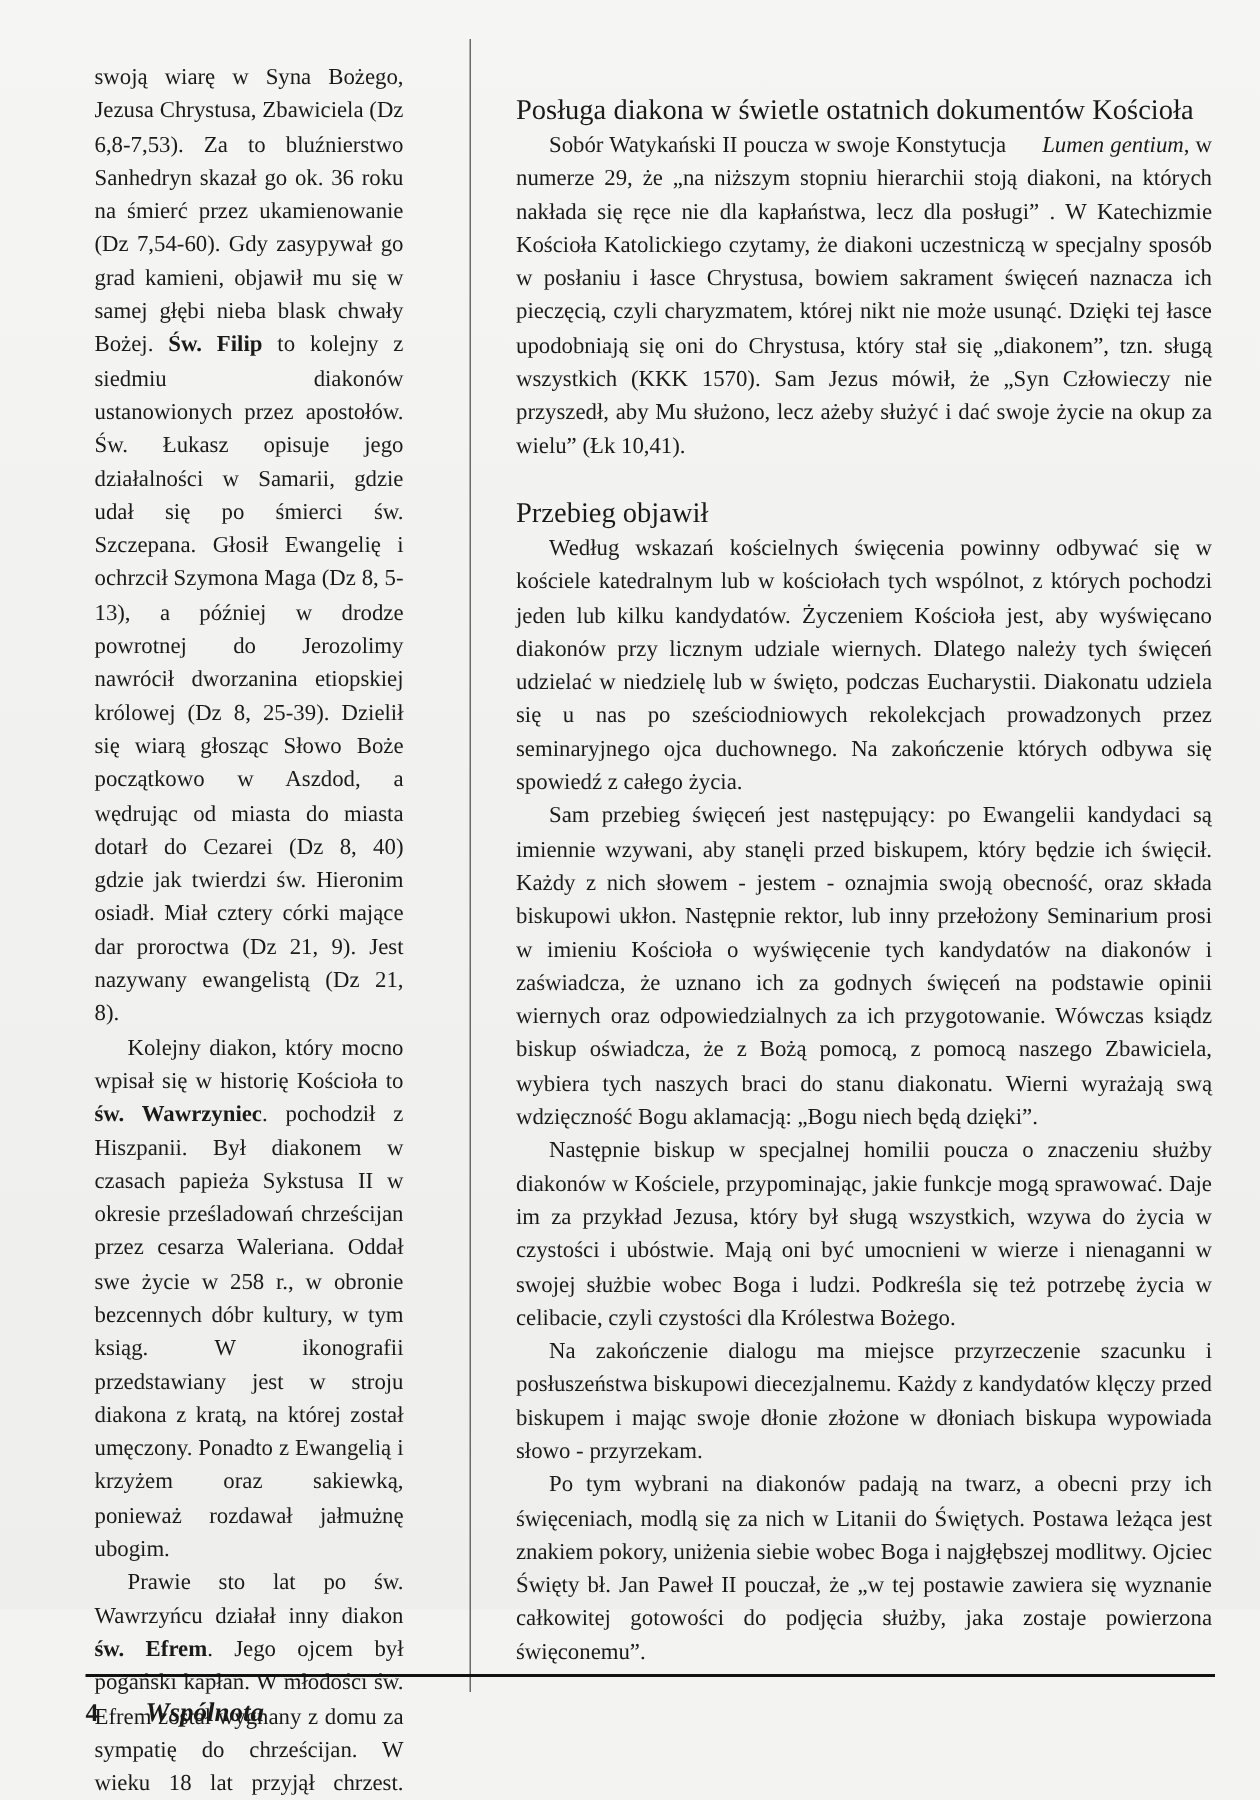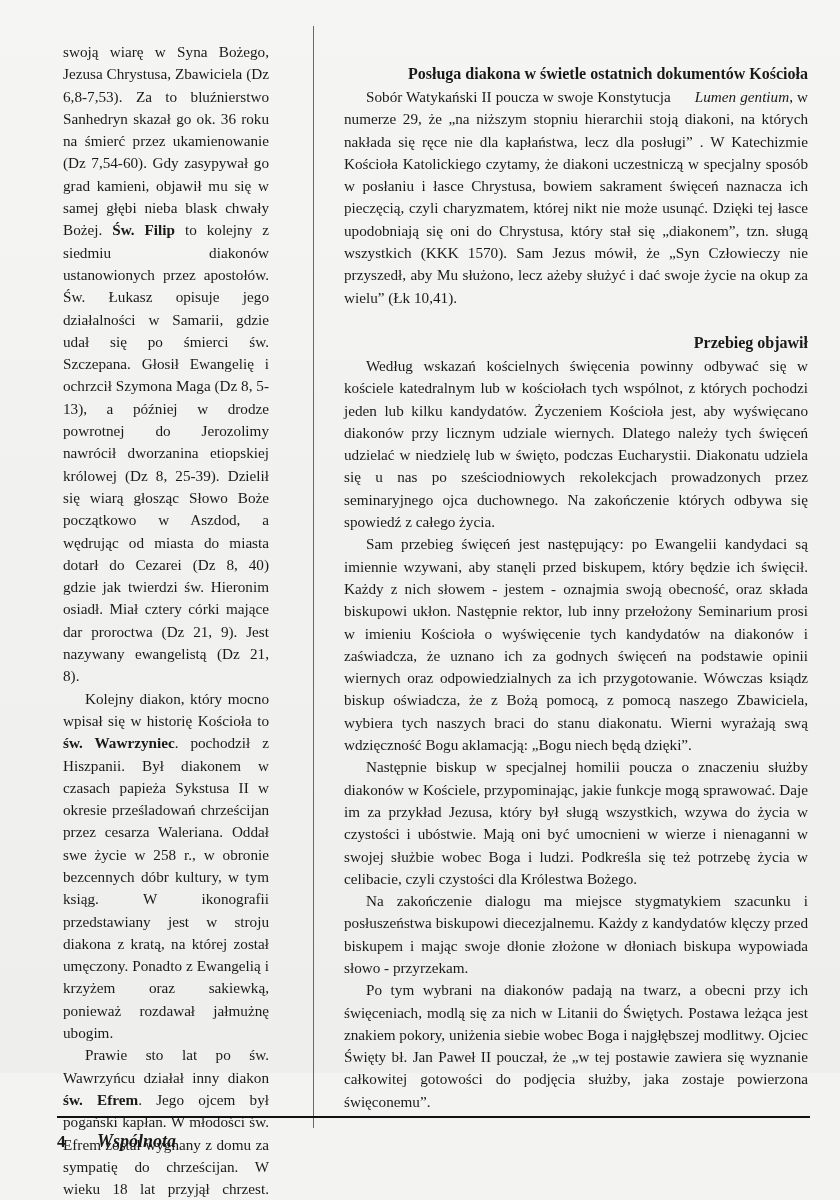--- a/index.html
+++ b/index.html
@@ -25,21 +25,21 @@
   }
   .col-left { width: 206px; }
   .col-right {
     position: absolute; left: 344px; top: 41px; width: 464px;
     font-size: 15.2px; line-height: 22.3px;
     text-align: justify;
   }
   .col-left p, .col-right p { margin: 0; text-indent: 22px; hyphens: manual; }
   .col-left p.noindent, .col-right p.noindent { text-indent: 0; }
   h2 {
-    font-size: 16px; line-height: 24px; font-weight: bold; text-align: right;
+    font-size: 19px; line-height: 24px; font-weight: normal; text-align: left;
     margin: 0; padding: 0;
   }
   h2.h-posluga { margin-top: 21px; }
   h2.h-przebieg { margin-top: 22px; margin-bottom: 0; }
   .bold { font-weight: bold; }
   .ital { font-style: italic; margin-left: 20px; }
   .footer-rule {
     position: absolute; left: 57px; top: 1116px; width: 753px; height: 2px;
     background: #111;
   }
@@ -66,21 +66,21 @@
 
   <div class="col-divider"></div>
 
   <div class="col-right">
     <h2 class="h-posluga">Posługa diakona w świetle ostatnich dokumentów Kościoła</h2>
     <p><span>Sobór Watykański II poucza w swoje Konstytucja </span><span class="ital">Lumen gentium</span><span>, w numerze 29, że „na niższym stopniu hierarchii stoją diakoni, na których nakłada się ręce nie dla kapłaństwa, lecz dla posługi” . W Katechizmie Kościoła Katolickiego czytamy, że diakoni uczestniczą w specjalny sposób w posłaniu i łasce Chrystusa, bowiem sakrament święceń naznacza ich pieczęcią, czyli charyzmatem, której nikt nie może usunąć. Dzięki tej łasce upodobniają się oni do Chrystusa, który stał się „diakonem”, tzn. sługą wszystkich (KKK 1570). Sam Jezus mówił, że „Syn Człowieczy nie przyszedł, aby Mu służono, lecz ażeby służyć i dać swoje życie na okup za wielu” (Łk 10,41).</span></p>
     <h2 class="h-przebieg">Przebieg objawił</h2>
     <p>Według wskazań kościelnych święcenia powinny odbywać się w kościele katedralnym lub w kościołach tych wspólnot, z których pochodzi jeden lub kilku kandydatów. Życzeniem Kościoła jest, aby wyświęcano diakonów przy licznym udziale wiernych. Dlatego należy tych święceń udzielać w niedzielę lub w święto, podczas Eucharystii. Diakonatu udziela się u nas po sześciodniowych rekolekcjach prowadzonych przez seminaryjnego ojca duchownego. Na zakończenie których odbywa się spowiedź z całego życia.</p>
     <p>Sam  przebieg święceń jest następujący: po Ewangelii kandydaci są imiennie wzywani, aby stanęli przed biskupem, który będzie ich święcił. Każdy z nich słowem - jestem - oznajmia swoją obecność, oraz składa biskupowi ukłon. Następnie rektor, lub inny przełożony Seminarium prosi w imieniu Kościoła o wyświęcenie tych kandydatów na diakonów i zaświadcza, że uznano ich za godnych święceń na podstawie opinii wiernych oraz odpowiedzialnych za ich przygotowanie. Wówczas ksiądz biskup oświadcza, że z Bożą pomocą, z pomocą naszego Zbawiciela, wybiera tych naszych braci do stanu diakonatu. Wierni wyrażają swą wdzięczność Bogu aklamacją: „Bogu niech będą dzięki”.</p>
     <p>Następnie biskup w specjalnej homilii poucza o znaczeniu służby diakonów w Kościele, przypominając, jakie funkcje mogą sprawować. Daje im za przykład Jezusa, który był sługą wszystkich, wzywa do życia w czystości i ubóstwie. Mają oni być umocnieni w wierze i nienaganni w swojej służbie wobec Boga i ludzi. Podkreśla się też potrzebę życia w celibacie, czyli czystości dla Królestwa Bożego.</p>
-    <p>Na zakończenie dialogu ma miejsce stygmatykiem szacunku i posłuszeństwa biskupowi diecezjalnemu. Każdy z kandydatów klęczy przed biskupem i mając swoje dłonie złożone w dłoniach biskupa wypowiada słowo - przyrzekam.</p>
+    <p>Na zakończenie dialogu ma miejsce przyrzeczenie szacunku i posłuszeństwa biskupowi diecezjalnemu. Każdy z kandydatów klęczy przed biskupem i mając swoje dłonie złożone w dłoniach biskupa wypowiada słowo - przyrzekam.</p>
     <p>Po tym wybrani na diakonów padają na twarz, a obecni przy ich święceniach, modlą się za nich w Litanii do Świętych. Postawa leżąca jest znakiem pokory, uniżenia siebie wobec Boga i najgłębszej modlitwy. Ojciec Święty bł. Jan Paweł II pouczał, że „w tej postawie zawiera się wyznanie całkowitej gotowości do podjęcia służby, jaka zostaje powierzona święconemu”.</p>
   </div>
 
   <div class="footer-rule"></div>
   <div class="page-num">4</div>
   <div class="magazine-name">Wspólnota</div>
 
 </div>
 
 </body></html>

